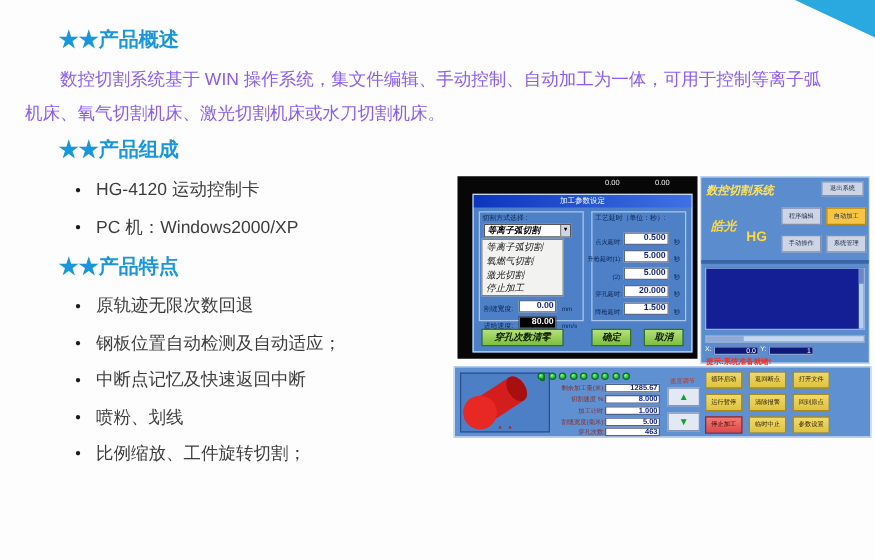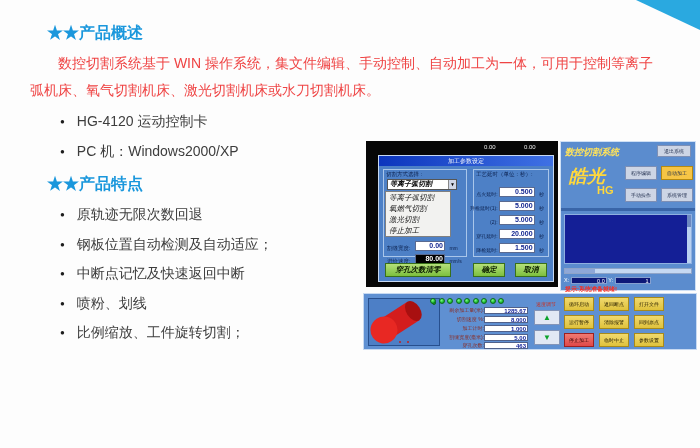--- a/index.html
+++ b/index.html
@@ -6,21 +6,21 @@
   html,body { width:700px; height:448px; }
   body { font-family:"Liberation Sans",sans-serif; background:#fefefe; position:relative; overflow:hidden; }
   .page { position:absolute; inset:0; background:#fdfdfd; }
 
   .corner { position:absolute; top:0; right:0; width:0; height:0;
             border-top:30px solid #2aa9e0; border-left:64px solid transparent; }
 
   
   .sec-title { margin:0 0 0 47px; font-size:16px; font-weight:bold; color:#1a97dc; height:26px; line-height:26px; }
   .t1 { margin-top:20px; }
-  .body-p { margin:4px 34px 4px 30px; font-size:14px; color:#ef4444; line-height:27px; text-indent:2em; }
+  .body-p { margin:4px 34px 4px 20px; font-size:14px; color:#8b5cf6; line-height:27px; text-indent:2em; }
   ul.blist { list-style:none; margin:4px 0 4px 60px; }
   ul.blist li { font-size:14px; color:#3d3d3d; line-height:27.5px; }
   ul.blist li::before { content:"●"; font-size:8px; color:#1c1c1c; margin-right:12px; position:relative; top:-2px; }
 
   
   .shot { position:absolute; left:363px; top:140px; width:334px; height:211px; font-family:"Liberation Sans",sans-serif; }
 
   .win { position:absolute; left:3px; top:1px; width:192px; height:146px; background:#070707; }
   .coord { position:absolute; top:3px; font-size:6px; color:#eee; }
   .coord.cx { left:118px; } .coord.cy { left:158px; }
@@ -56,21 +56,21 @@
   .gbtn { position:absolute; background:linear-gradient(#b5e07a,#7cbf3e); border:1px solid #39701a; color:#0c1c00;
           font:bold italic 7.5px "Liberation Serif",serif; text-align:center; padding:0; }
   .gbtn.big { left:6px; top:107px; width:66px; height:14px; }
   .gbtn.ok  { left:94px; top:107px; width:32px; height:14px; }
   .gbtn.cc  { left:136px; top:107px; width:32px; height:14px; }
 
   .side { position:absolute; left:197px; top:1px; width:136px; height:150px; background:#5b8cce; border:1px solid #cfe0f5; }
   .side-title { position:absolute; left:4px; top:4px; font:bold italic 9px "Liberation Serif",serif; color:#ffe35a; white-space:nowrap; }
   .tbtn { position:absolute; background:#cdd5e5; border:1px solid #7d8fb5; color:#1c2a4a; font-size:5px; text-align:center; padding:0; line-height:11px; }
   .tbtn.exit { left:96px; top:3px; width:34px; height:12px; }
-  .brand { position:absolute; left:8px; top:22px; font-weight:bold; font-size:18px; color:#ffd83c; font-style:italic; }
+  .brand { position:absolute; left:8px; top:32px; font-weight:bold; font-size:10px; color:#ffd83c; font-style:italic; }
   .brand-sub { position:absolute; left:16px; top:42px; font-weight:bold; font-size:11px; color:#ffd83c;padding-left:20px; }
   .tbtn.menu { width:32px; height:14px; line-height:13px; }
   .m0 { left:64px; top:24px; } .m1 { left:100px; top:24px; background:#f6c545; border-color:#b58a10; }
   .m2 { left:64px; top:46px; } .m3 { left:100px; top:46px; }
   .side-sep { position:absolute; left:0; top:66px; width:100%; height:3px; background:#3965a8; }
   .display { position:absolute; left:3px; top:72px; width:128px; height:50px; background:#141f96; border:1px solid #8fb0e0; }
   .vscroll { position:absolute; right:0; top:0; width:4px; height:100%; background:#b9d0f0; }
   .vthumb { width:100%; height:12px; background:#6d88c0; }
   .hscroll { position:absolute; left:3px; top:126px; width:128px; height:6px; background:#c5d8f2; border:1px solid #8fa4c8; }
   .hthumb { width:30px; height:100%; background:#8fa8d8; }
@@ -106,20 +106,21 @@
 </style>
 </head>
 <body>
 
 <div class="page">
   <div class="corner"></div>
 
   <h2 class="sec-title t1">★★产品概述</h2>
   <p class="body-p">数控切割系统基于 WIN 操作系统，集文件编辑、手动控制、自动加工为一体，可用于控制等离子弧机床、氧气切割机床、激光切割机床或水刀切割机床。</p>
 
+  <h2 class="sec-title">★★产品组成</h2>
   <ul class="blist">
     <li>HG-4120 运动控制卡</li>
     <li>PC 机：Windows2000/XP</li>
   </ul>
 
   <h2 class="sec-title">★★产品特点</h2>
   <ul class="blist">
     <li>原轨迹无限次数回退</li>
     <li>钢板位置自动检测及自动适应；</li>
     <li>中断点记忆及快速返回中断</li>

